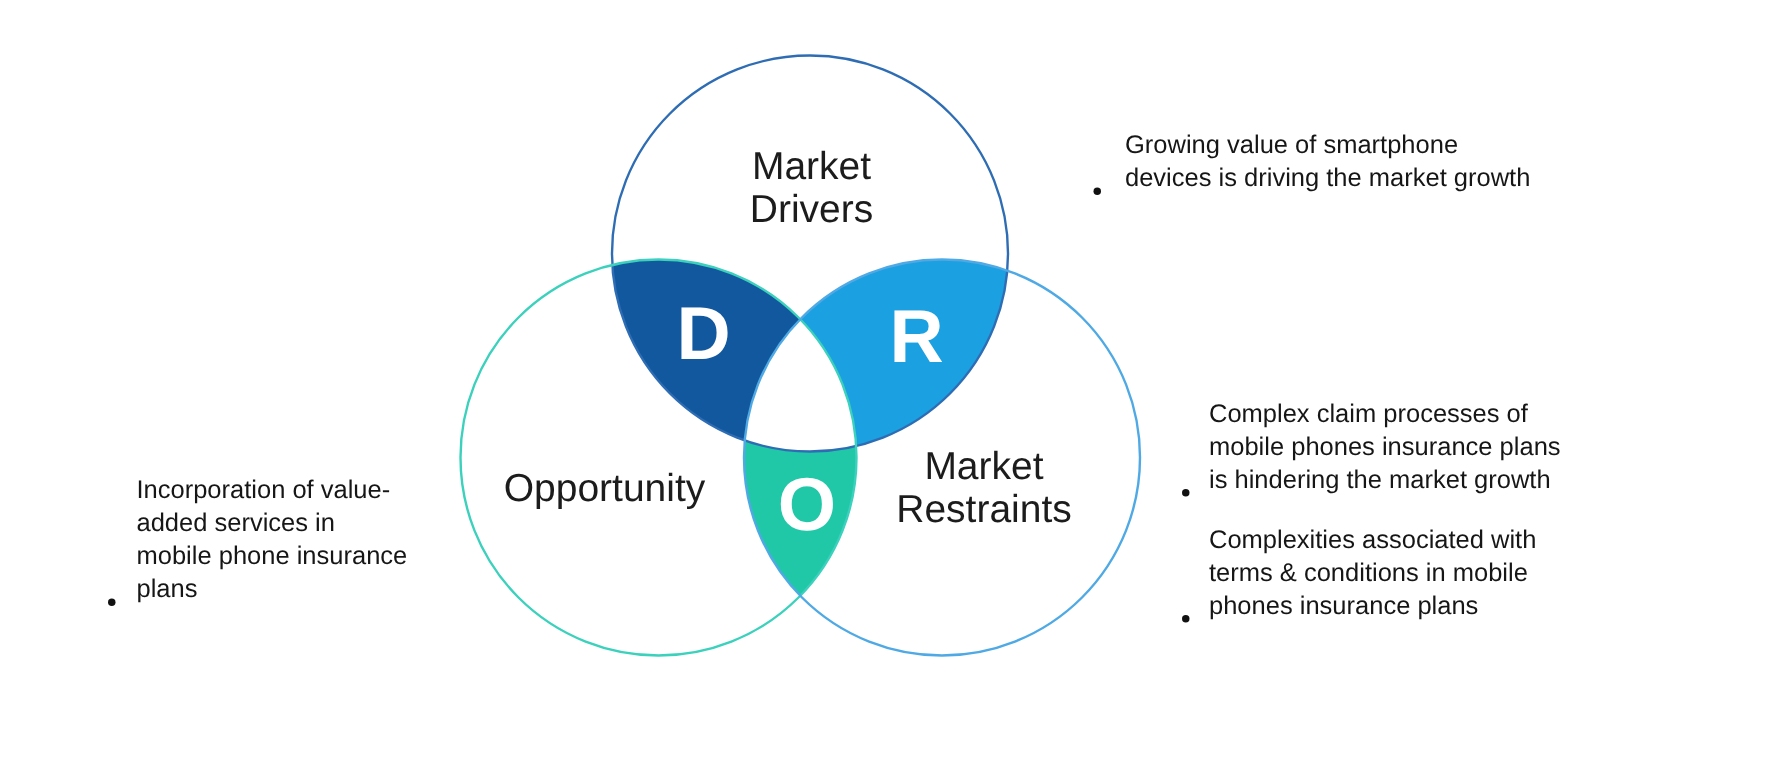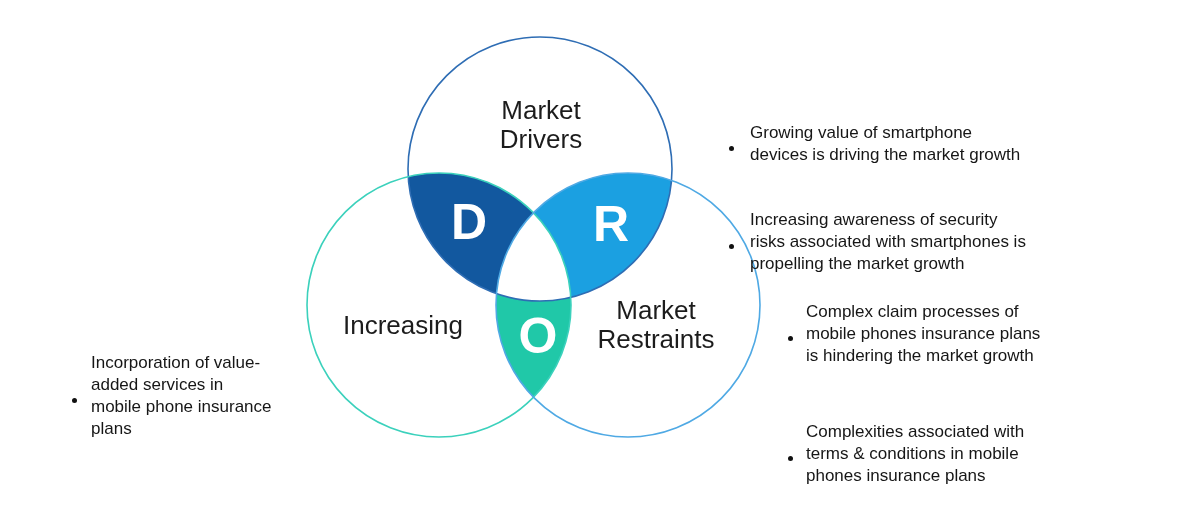--- a/index.html
+++ b/index.html
@@ -31,21 +31,21 @@
     font-size: 50px;
     font-weight: 700;
     line-height: 1;
   }
 
   .bullet-list {
     position: absolute;
     display: flex;
     flex-direction: column;
   }
-  .bullet-item { display: flex; align-items: center; margin-top: 36px; }
+  .bullet-item { display: flex; align-items: flex-end; }
   .dot {
     flex: 0 0 auto;
     width: 5px; height: 5px;
     border-radius: 50%;
     background: #111111;
     margin-top: 9px;
   }
   .bullet-text {
     font-size: 17px;
     line-height: 22px;
@@ -101,39 +101,33 @@
       </g>
     </g>
 
     <circle class="outline" cx="540" cy="169" r="132" stroke="#2E6DB4"></circle>
     <circle class="outline" cx="439" cy="305" r="132" stroke="#3BD1BC"></circle>
     <circle class="outline" cx="628" cy="305" r="132" stroke="#4FA9E4"></circle>
   </svg>
 
   <div class="circle-label" style="left:541px; top:96px;">Market
 Drivers</div>
-  <div class="circle-label" style="left:403px; top:311px;">Increasing</div>
+  <div class="circle-label" style="left:403px; top:311px;">Opportunity</div>
   <div class="circle-label" style="left:656px; top:296px;">Market
 Restraints</div>
 
   <div class="lens-letter" style="left:469px; top:222px;">D</div>
   <div class="lens-letter" style="left:611px; top:224px;">R</div>
   <div class="lens-letter" style="left:538px; top:336px;">O</div>
 
   <div class="bullet-list drivers-list">
     <div class="bullet-item">
       <span class="dot"></span>
       <span class="bullet-text">Growing value of smartphone
 devices is driving the market growth</span>
-    </div>
-    <div class="bullet-item">
-      <span class="dot"></span>
-      <span class="bullet-text">Increasing awareness of security
-risks associated with smartphones is
-propelling the market growth</span>
     </div>
   </div>
 
   <div class="bullet-list restraints-list">
     <div class="bullet-item">
       <span class="dot"></span>
       <span class="bullet-text">Complex claim processes of
 mobile phones insurance plans
 is hindering the market growth</span>
     </div>

